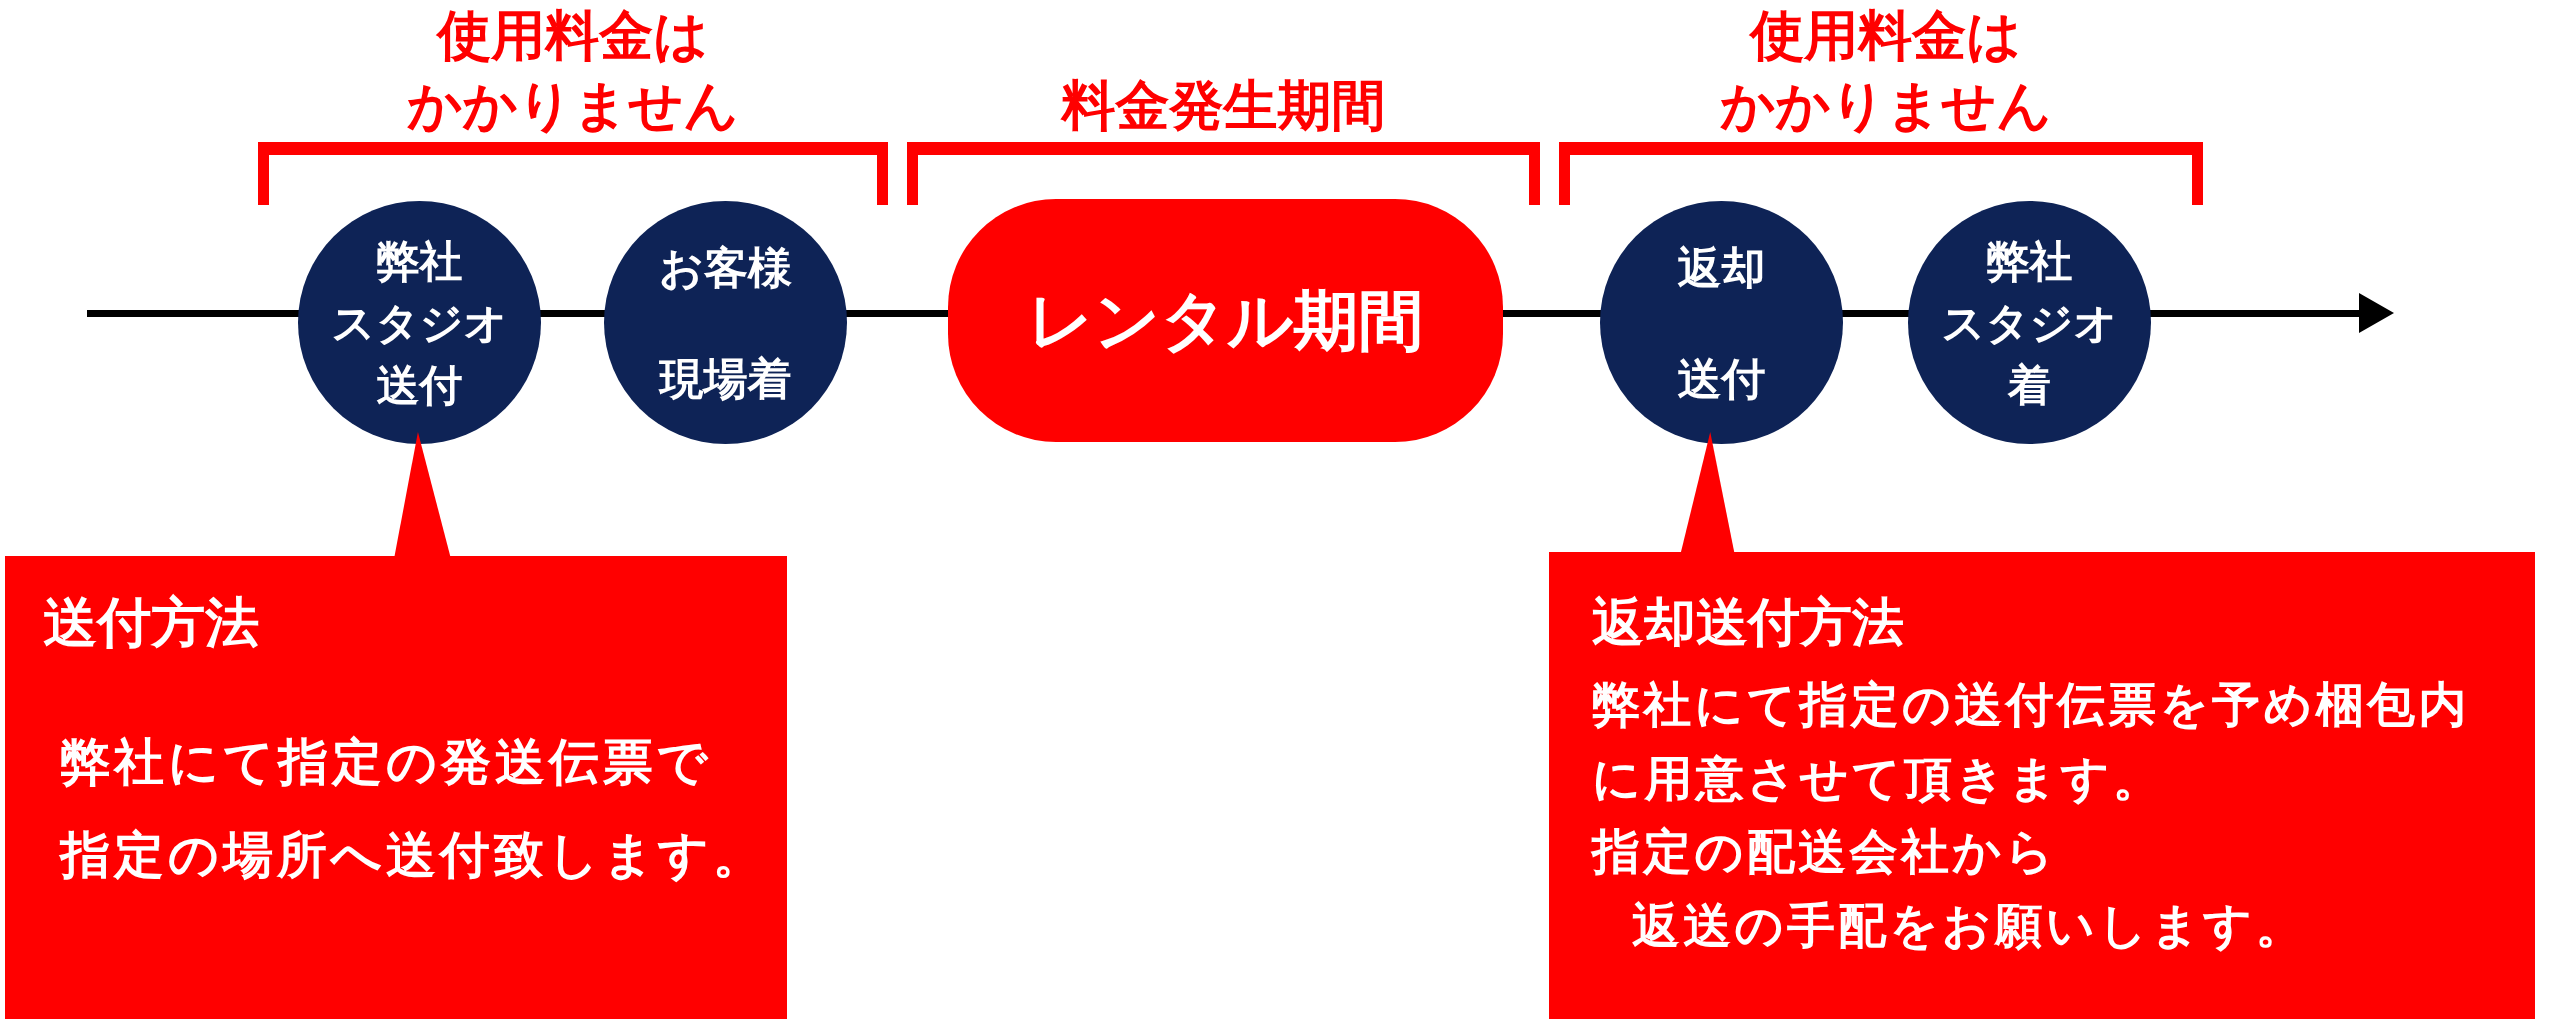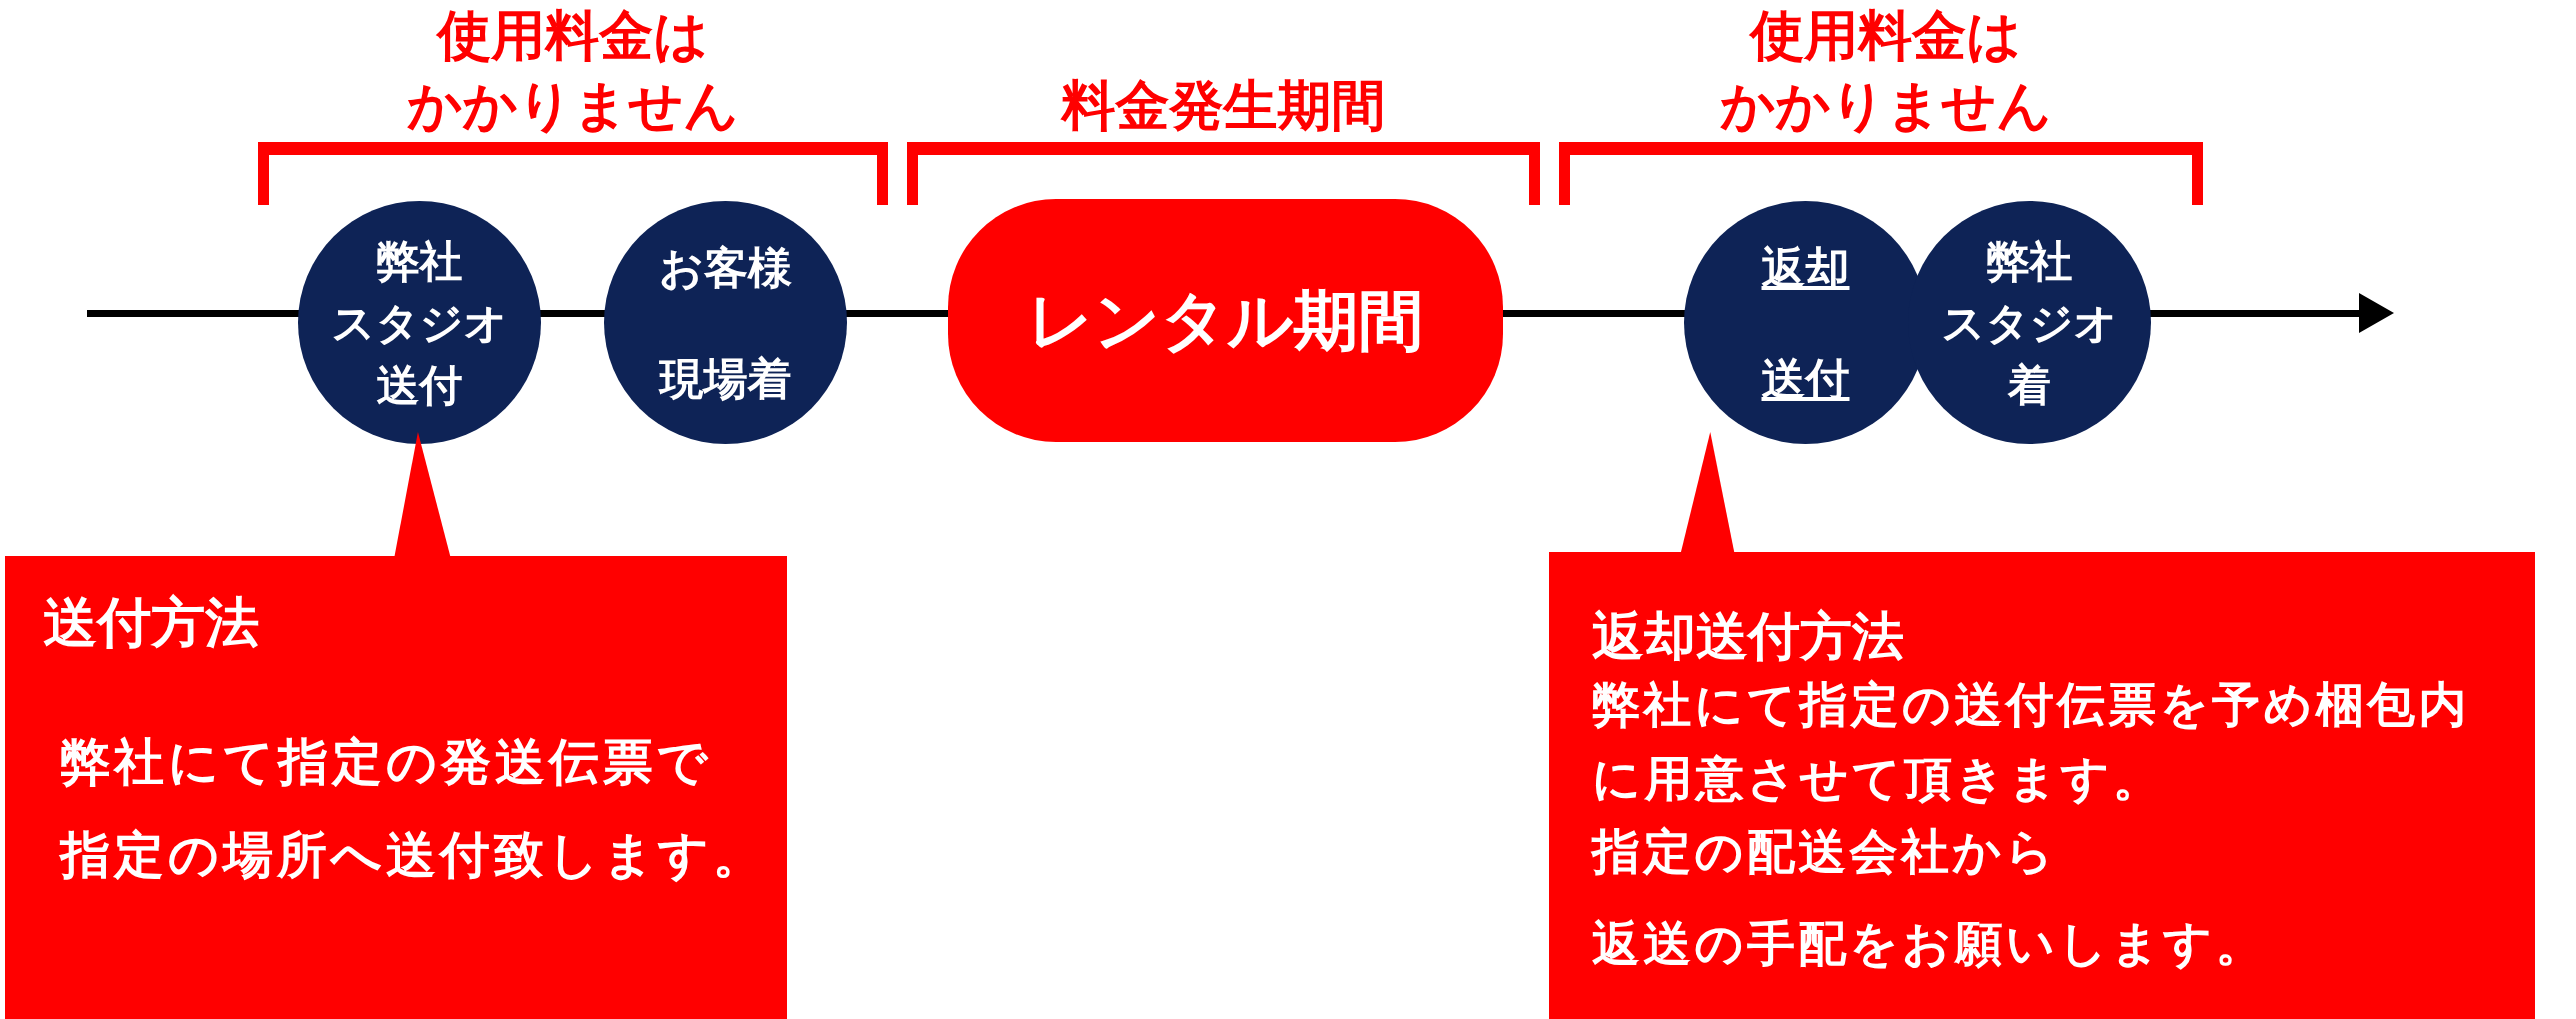--- a/index.html
+++ b/index.html
@@ -87,21 +87,21 @@
     color:#fff;
   }
   .callout.left-box{left:5.2px;top:556px;width:782px;height:464px;}
   .callout.right-box{left:1549px;top:552px;width:986px;height:468px;}
   .callout .title{
     position:absolute;
     font-weight:bold;
     white-space:nowrap;
   }
   .left-box .title{left:38px;top:31px;font-size:54px;}
-  .right-box .title{left:43px;top:50px;font-size:52px;text-align:right;}
+  .right-box .title{left:43px;top:36px;font-size:52px;text-align:right;}
   .callout .body-line{
     position:absolute;
     font-weight:bold;
     white-space:nowrap;
   }
   .left-box .body-line{left:55px;font-size:50px;letter-spacing:3.9px;margin-top:44px;}
   .right-box .body-line{left:43px;font-size:48px;letter-spacing:3.3px;}
 </style>
 </head>
 <body>
@@ -137,21 +137,21 @@
 
   <div class="node circle lines2" style="left:604px;">
     <div>お客様</div>
     <div>現場着</div>
   </div>
 
   <div class="node pill">
     <div>レンタル期間</div>
   </div>
 
-  <div class="node circle lines2" style="left:1684px;text-decoration:underline;">
+  <div class="node circle lines2" style="left:1600px;">
     <div>返却</div>
     <div>送付</div>
   </div>
 
   <div class="node circle lines3" style="left:1908px;">
     <div>弊社</div>
     <div>スタジオ</div>
     <div>着</div>
   </div>
 
@@ -162,17 +162,17 @@
     <div class="title">送付方法</div>
     <div class="body-line" style="top:129px;">弊社にて指定の発送伝票で</div>
     <div class="body-line" style="top:222px;">指定の場所へ送付致します。</div>
   </div>
 
   <div class="callout right-box">
     <div class="title">返却送付方法</div>
     <div class="body-line" style="top:121px;text-align:right;">弊社にて指定の送付伝票を予め梱包内</div>
     <div class="body-line" style="top:195px;">に用意させて頂きます。</div>
     <div class="body-line" style="top:268px;">指定の配送会社から</div>
-    <div class="body-line" style="top:360px;">返送の手配をお願いします。</div>
+    <div class="body-line" style="top:342px;margin-left:40px;">返送の手配をお願いします。</div>
   </div>
 
 </div>
 
 
 </body></html>

